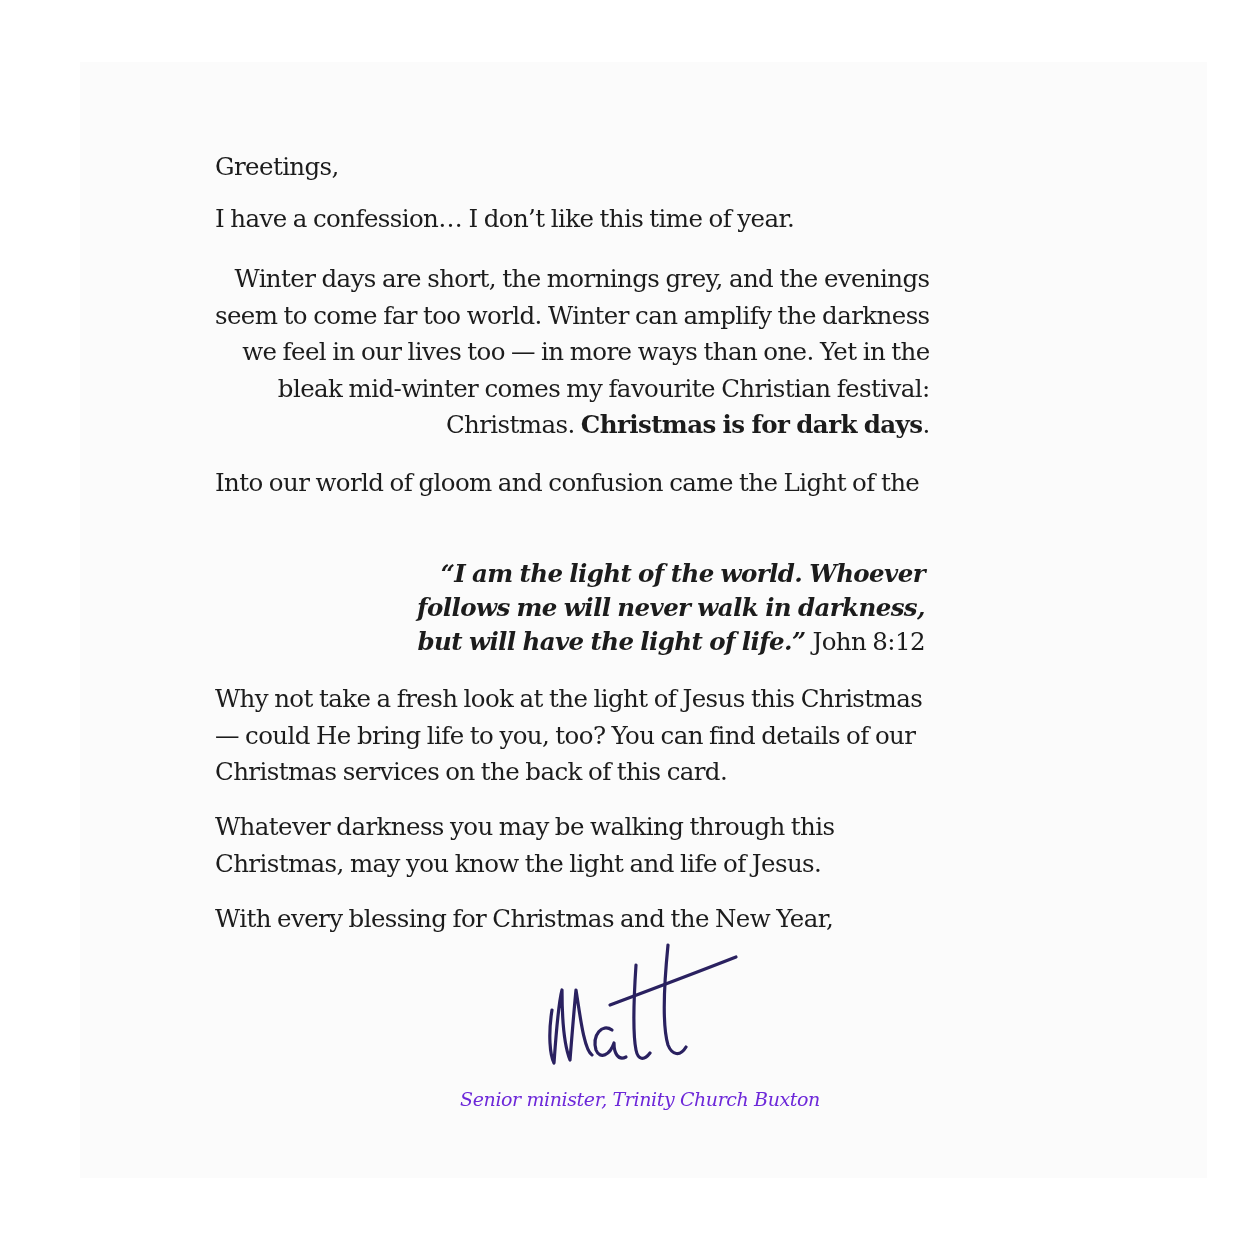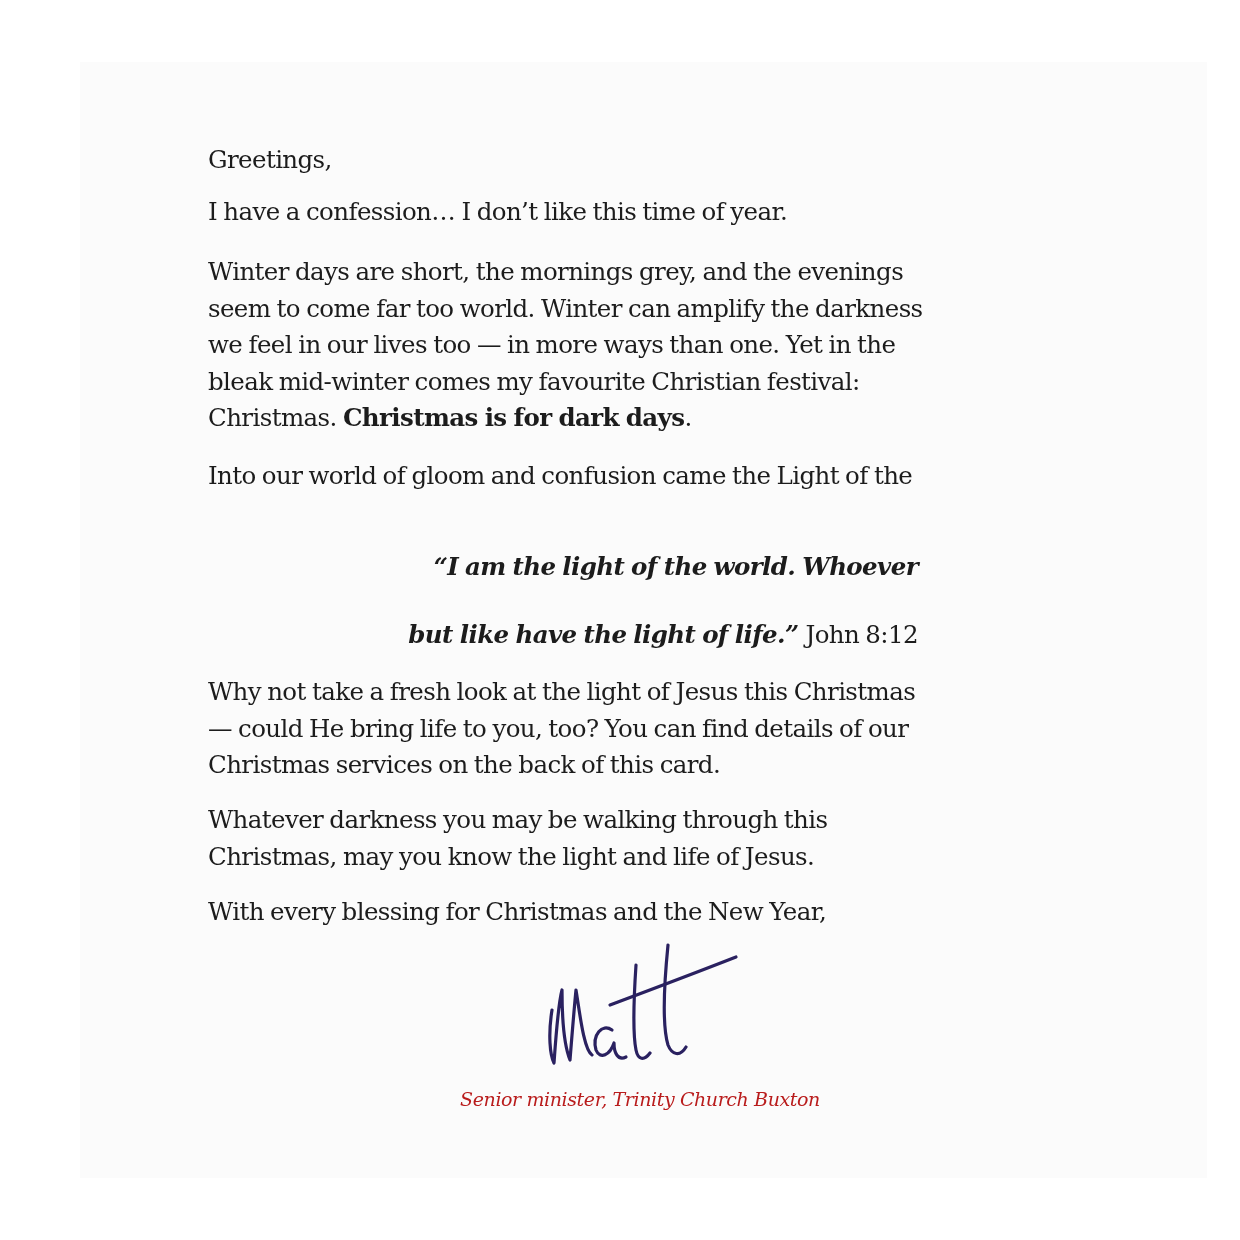--- a/index.html
+++ b/index.html
@@ -1,34 +1,34 @@
 <!DOCTYPE html>
 <html><head>
 <meta charset="utf-8">
 <style>
   html, body { margin:0; padding:0; }
   body { width:1240px; height:1240px; background:#ffffff; position:relative; overflow:hidden; }
   .paper { position:absolute; left:80px; top:62px; width:1127px; height:1116px; background:#fbfbfb; }
   .text { position:absolute; left:204px; top:138px; width:860px;
     font-family:"DejaVu Serif", "Liberation Serif", serif; color:#1c1c1c;
     font-size:24.5px; line-height:36.5px; letter-spacing:-0.6px; word-spacing:-1px; }
-  .text p { margin:4px; }
+  .text p { margin:11px; }
   .greeting { position:absolute; top:0; }
   .p1 { position:absolute; top:52px; }
-  .p2 { position:absolute; top:112px; }
+  .p2 { position:absolute; top:112px;text-align:right; }
   .p3 { position:absolute; top:316px; }
   .quote { position:absolute; top:408px; left:150px; width:560px; text-align:right; font-style:italic; font-weight:bold; line-height:34px; }
   .quote .ref { font-style:normal; font-weight:normal; }
   .p4 { position:absolute; top:532px; }
   .p5 { position:absolute; top:660px; }
   .p6 { position:absolute; top:752px; }
   .bold { font-weight:bold; }
   .sig { position:absolute; left:540px; top:935px; width:210px; height:150px; }
   .caption { position:absolute; left:400px; top:1088px; width:480px; text-align:center;
-    font-family:"DejaVu Serif", serif; font-style:italic; font-size:19px; color:#b91c1c; letter-spacing:-0.4px; }
+    font-family:"DejaVu Serif", serif; font-style:italic; font-size:19px; color:#6d28d9; letter-spacing:-0.4px; }
 </style>
 </head>
 <body>
 
 <div class="paper"></div>
 
 <div class="text">
   <p class="greeting">Greetings,</p>
 
   <p class="p1">I have a confession… I don’t like this time of year.</p>
@@ -40,22 +40,22 @@
     <span>bleak mid-winter comes my favourite Christian festival:</span><br>
     <span>Christmas. </span><span class="bold">Christmas is for dark days</span><span>.</span>
   </p>
 
   <p class="p3">
     <span>Into our world of gloom and confusion came the Light of the</span><br>
   </p>
 
   <p class="quote">
     <span>“I am the light of the world. Whoever</span><br>
-    <br>
-    <span>but like have the light of life.”</span>
+    <span>follows me will never walk in darkness,</span><br>
+    <span>but will have the light of life.”</span>
     <span class="ref">John 8:12</span>
   </p>
 
   <p class="p4">
     <span>Why not take a fresh look at the light of Jesus this Christmas</span><br>
     <span>— could He bring life to you, too? You can find details of our</span><br>
     <span>Christmas services on the back of this card.</span>
   </p>
 
   <p class="p5">

